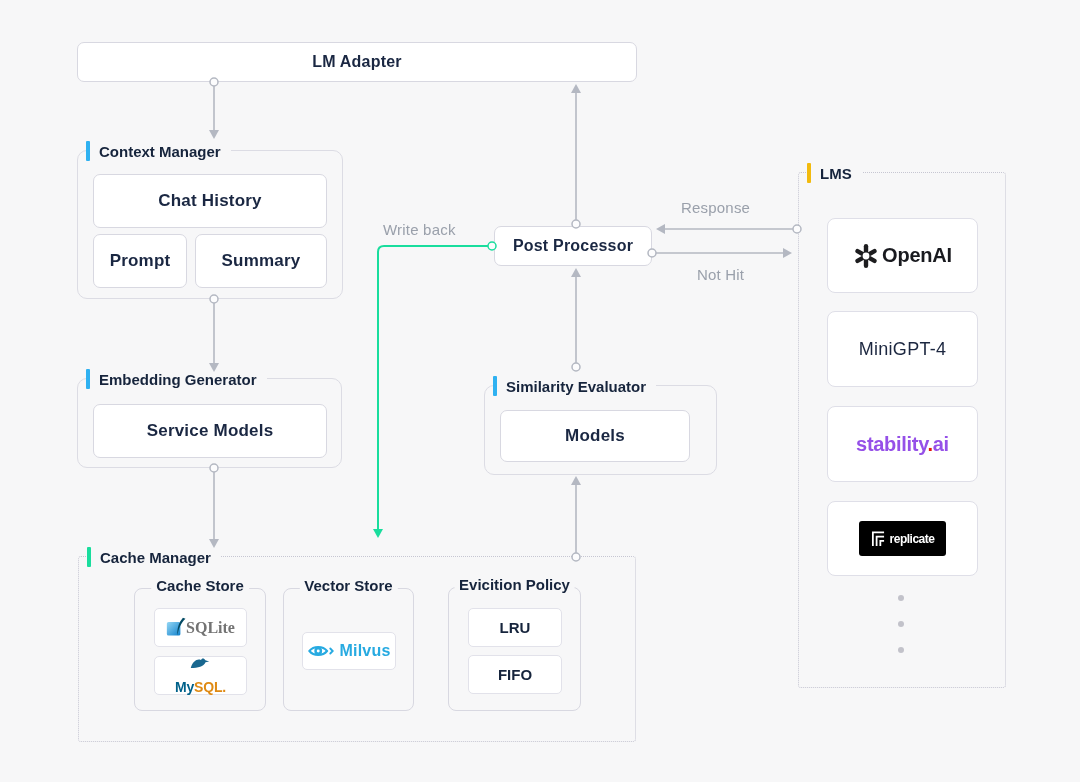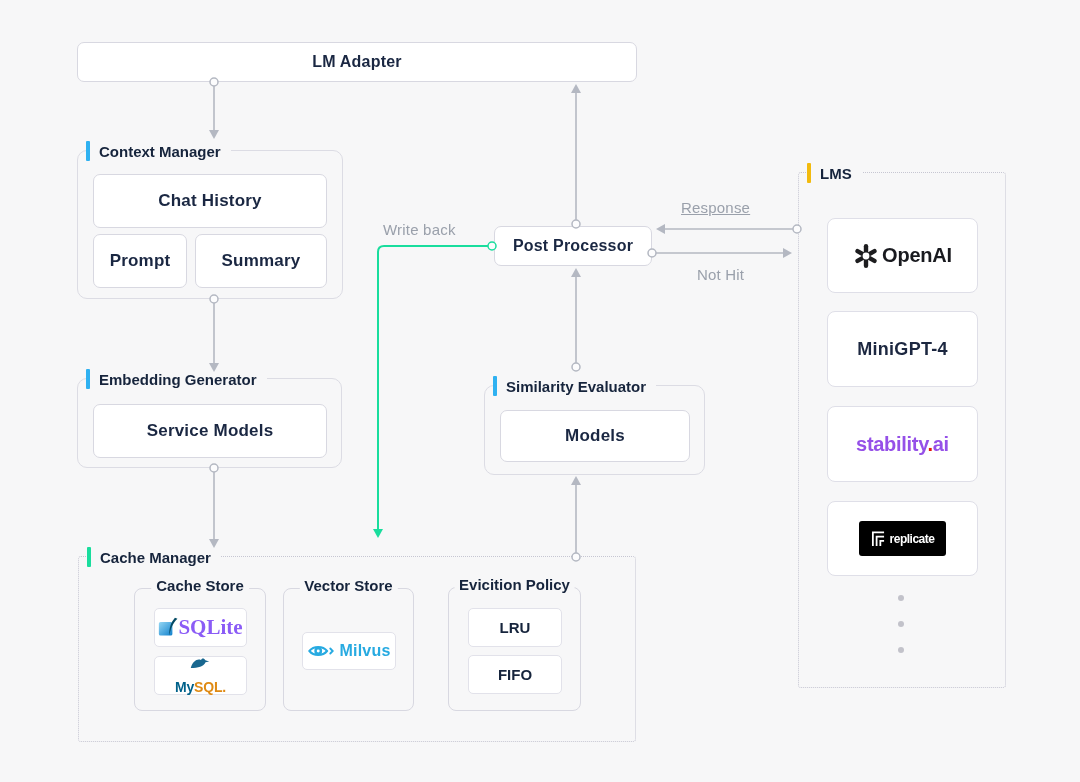--- a/index.html
+++ b/index.html
@@ -24,27 +24,27 @@
   .mini{position:absolute;background:#fff;border:1px solid #e2e2ea;border-radius:5px;
         display:flex;align-items:center;justify-content:center;gap:4px;
         font-size:15px;font-weight:700;color:#16243c;}
   .lms-item{position:absolute;background:#fff;border:1px solid #dfdfe8;border-radius:8px;
         display:flex;align-items:center;justify-content:center;}
   .edge-label{position:absolute;color:#9aa0ab;font-size:15px;font-weight:500;
         letter-spacing:.2px;white-space:nowrap;}
   .lines{position:absolute;left:0;top:0;pointer-events:none;}
   .dot{position:absolute;width:6px;height:6px;border-radius:50%;background:#c2c2ca;}
   .openai-text{font-size:20px;font-weight:700;color:#191a1f;letter-spacing:-.2px;margin-left:3px;}
-  .minigpt-text{font-size:18px;font-weight:700;color:#1c2740;letter-spacing:.3px;}
+  .minigpt-text{font-size:18px;font-weight:400;color:#1c2740;letter-spacing:.3px;}
   .stab{font-size:20px;font-weight:700;letter-spacing:-.3px;}
   .stab .s1{color:#9550e8;} .stab .s2{color:#e3170a;} .stab .s3{color:#9550e8;}
   .replicate-badge{background:#000;border-radius:3px;display:flex;align-items:center;
         gap:5px;padding:9px 12px;}
   .replicate-text{color:#fff;font-size:12px;font-weight:600;letter-spacing:-.5px;}
-  .sqlite-text{font-family:"Liberation Serif",serif;font-size:21px;color:#8b5cf6;margin-left:-6px;}
+  .sqlite-text{font-family:"Liberation Serif",serif;font-size:16px;color:#737373;margin-left:-6px;}
   .mysql-wrap{display:flex;flex-direction:column;align-items:center;line-height:1;gap:11px;}
   .mysql-word{font-size:14px;font-weight:700;letter-spacing:-.2px;}
   .mysql-word .my{color:#00618a;} .mysql-word .sql{color:#df8a13;} .mysql-word .mdot{color:#df8a13;}
   .milvus-text{font-size:16px;font-weight:700;color:#27aae1;margin-left:2px;letter-spacing:.2px;}
   .big{font-size:17px;}
 </style>
 </head>
 <body>
 
 <div class="canvas">
@@ -131,21 +131,21 @@
       <div class="mini" style="left:19px;top:67px;width:92px;height:37px;">
         <span>FIFO</span>
       </div>
     </div>
   </div>
 
   <div class="node" style="left:494px;top:226px;width:156px;height:38px;">
     <span>Post Processor</span>
   </div>
 
-  <div class="group" style="left:484px;top:385px;width:219px;height:88px;">
+  <div class="group" style="left:484px;top:385px;width:219px;height:88px;padding-left:12px;">
     <div class="glabel">
       <span class="gbar bar-blue"></span>
       <span>Similarity Evaluator</span>
     </div>
     <div class="node big" style="left:15px;top:24px;width:188px;height:50px;">
       <span>Models</span>
     </div>
   </div>
 
   <div class="group-dotted" style="left:798px;top:172px;width:206px;height:514px;">
@@ -187,21 +187,21 @@
         <span class="replicate-text">replicate</span>
       </span>
     </div>
 
     <span class="dot" style="left:99px;top:422px;"></span>
     <span class="dot" style="left:99px;top:448px;"></span>
     <span class="dot" style="left:99px;top:474px;"></span>
   </div>
 
   <span class="edge-label" style="left:383px;top:221px;">Write back</span>
-  <span class="edge-label" style="left:681px;top:199px;text-decoration:underline;">Response</span>
+  <span class="edge-label" style="left:681px;top:199px;">Response</span>
   <span class="edge-label" style="left:697px;top:266px;">Not Hit</span>
 
   <svg class="lines" width="1080" height="782" viewBox="0 0 1080 782">
     <g stroke="#b4b8c2" stroke-width="1.6" fill="none">
       <path d="M214,86 V131"></path>
       <path d="M214,303 V364"></path>
       <path d="M214,472 V540"></path>
       <path d="M576,220 V92"></path>
       <path d="M576,363 V276"></path>
       <path d="M576,553 V484"></path>

